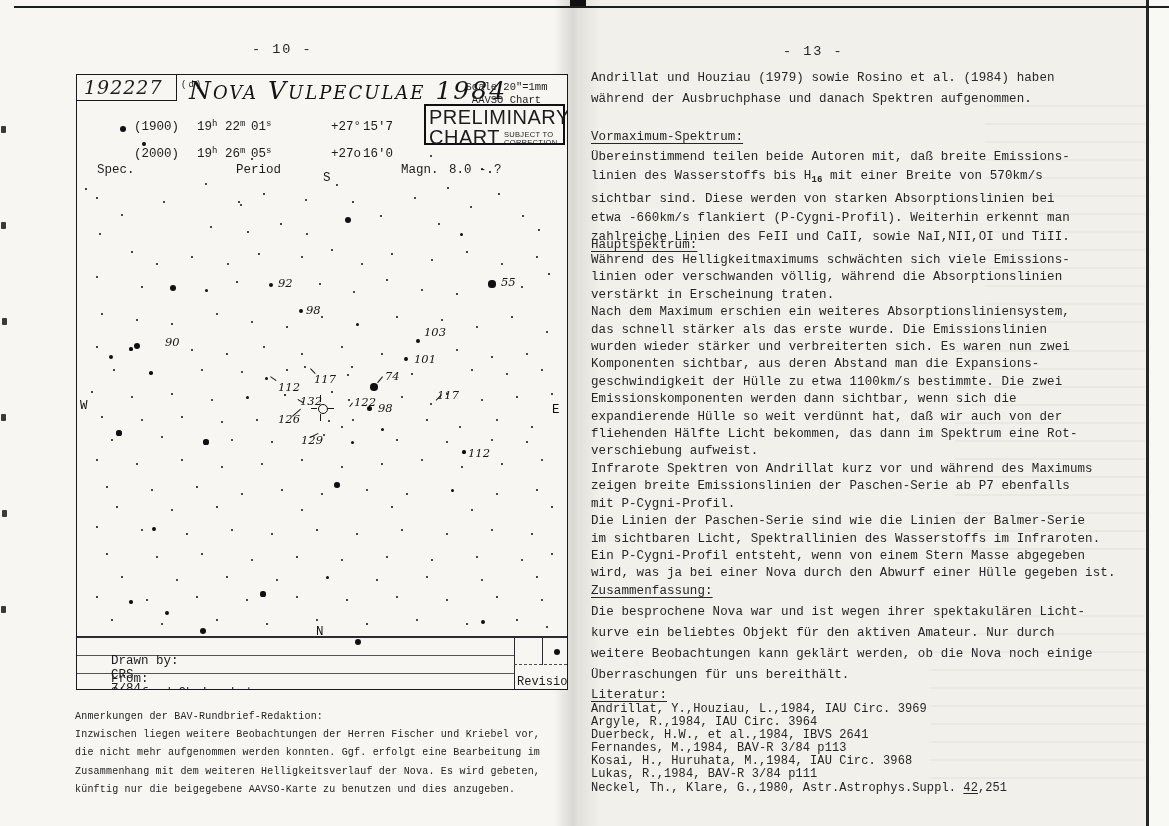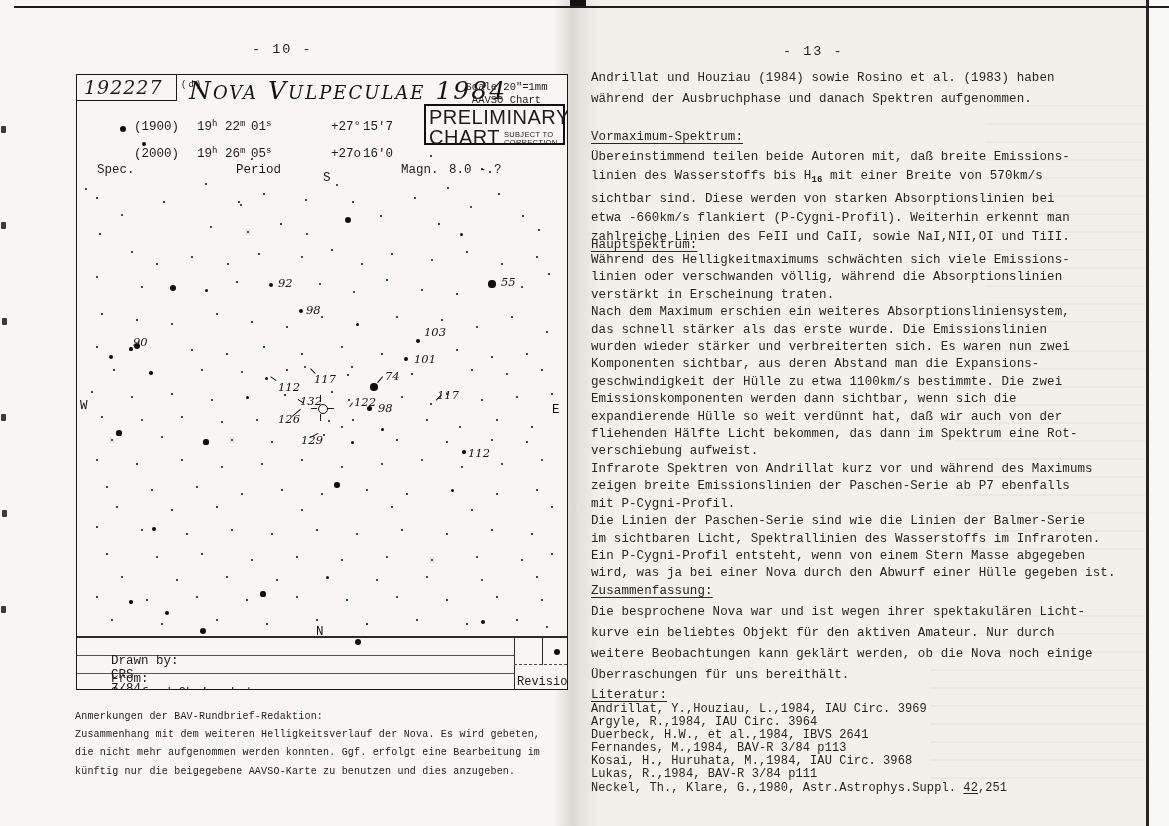--- a/index.html
+++ b/index.html
@@ -328,21 +328,21 @@
       <div class="dot" style="left: 270.1px; top: 299.1px; width: 1.8px; height: 1.8px;"></div>
       <div class="dot" style="left: 275px; top: 344px; width: 2px; height: 2px;"></div>
       <div class="dot" style="left: 251px; top: 345px; width: 2px; height: 2px;"></div>
       <div class="dot" style="left: 303.5px; top: 352.5px; width: 3px; height: 3px;"></div>
       <div class="dot" style="left: 207.2px; top: 319.2px; width: 1.6px; height: 1.6px;"></div>
       <div class="dot" style="left: 191.7px; top: 207.7px; width: 4.6px; height: 4.6px;"></div>
       <div class="star-label" style="left: 201px; top: 201px;">92</div>
       <div class="dot" style="left: 221.9px; top: 233.9px; width: 4.2px; height: 4.2px;"></div>
       <div class="star-label" style="left: 229px; top: 228px;">98</div>
       <div class="dot" style="left: 56.8px; top: 267.8px; width: 6.4px; height: 6.4px;"></div>
-      <div class="star-label" style="left: 56px; top: 260px;">90</div>
+      <div class="star-label" style="left: 88px; top: 260px;">90</div>
       <div class="dot" style="left: 411.4px; top: 205.4px; width: 7.2px; height: 7.2px;"></div>
       <div class="star-label" style="left: 424px; top: 200px;">55</div>
       <div class="dot" style="left: 339.1px; top: 264.1px; width: 3.8px; height: 3.8px;"></div>
       <div class="star-label" style="left: 347px; top: 250px;">103</div>
       <div class="dot" style="left: 327.1px; top: 282.1px; width: 3.8px; height: 3.8px;"></div>
       <div class="star-label" style="left: 337px; top: 277px;">101</div>
       <div class="dot" style="left: 226.8px; top: 290.8px; width: 2.4px; height: 2.4px;"></div>
       <div class="star-label" style="left: 237px; top: 297px;">117</div>
       <div class="dot" style="left: 293.2px; top: 308.2px; width: 7.6px; height: 7.6px;"></div>
       <div class="star-label" style="left: 308px; top: 294px;">74</div>
@@ -394,29 +394,30 @@
   <div class="abs f-row" style="left:4px;top:601px">
     
     
   </div>
   <div class="abs rev" style="left:440px;top:600px">Revision</div>
 </div>
 
 <div class="abs notes" style="left:75px;top:708px">
   <div class="tline">Anmerkungen der BAV-Rundbrief-Redaktion:</div>
   <div>
+      <div class="tline">Inzwischen liegen weitere Beobachtungen der Herren Fischer und Kriebel vor,</div>
+      <div class="tline">die nicht mehr aufgenommen werden konnten. Ggf. erfolgt eine Bearbeitung im</div>
       <div class="tline">Zusammenhang mit dem weiteren Helligkeitsverlauf der Nova. Es wird gebeten,</div>
-      <div class="tline">die nicht mehr aufgenommen werden konnten. Ggf. erfolgt eine Bearbeitung im</div>
       <div class="tline">künftig nur die beigegebene AAVSO-Karte zu benutzen und dies anzugeben.</div>
     </div>
 </div>
 
 <div class="abs pageno" style="left:783px;top:44px">- 13 -</div>
 
-<div class="abs rp tblock" style="left:591px;top:68px;line-height:21px"><div class="tline">Andrillat und Houziau (1984) sowie Rosino et al. (1983) haben</div><div class="tline">während der Ausbruchphase und danach Spektren aufgenommen.</div></div>
+<div class="abs rp tblock" style="left:591px;top:68px;line-height:21px"><div class="tline">Andrillat und Houziau (1979) sowie Rosino et al. (1984) haben</div><div class="tline">während der Ausbruchphase und danach Spektren aufgenommen.</div></div>
 
 <div class="abs rp headu" style="left:591px;top:130px">Vormaximum-Spektrum:</div>
 <div class="abs rp tblock" style="left:591px;top:148px;line-height:19px"><div class="tline">Übereinstimmend teilen beide Autoren mit, daß breite Emissions-</div><div class="tline"><span>linien des Wasserstoffs bis H</span><span class="sub">16</span><span> mit einer Breite von 570km/s</span></div><div class="tline">sichtbar sind. Diese werden von starken Absorptionslinien bei</div><div class="tline">etwa -660km/s flankiert (P-Cygni-Profil). Weiterhin erkennt man</div><div class="tline">zahlreiche Linien des FeII und CaII, sowie NaI,NII,OI und TiII.</div></div>
 
 <div class="abs rp headu" style="left:591px;top:238px">Hauptspektrum:</div>
 <div class="abs rp tblock" style="left:591px;top:252px;line-height:17.4px"><div class="tline">Während des Helligkeitmaximums schwächten sich viele Emissions-</div><div class="tline">linien oder verschwanden völlig, während die Absorptionslinien</div><div class="tline">verstärkt in Erscheinung traten.</div><div class="tline">Nach dem Maximum erschien ein weiteres Absorptionsliniensystem,</div><div class="tline">das schnell stärker als das erste wurde. Die Emissionslinien</div><div class="tline">wurden wieder stärker und verbreiterten sich. Es waren nun zwei</div><div class="tline">Komponenten sichtbar, aus deren Abstand man die Expansions-</div><div class="tline">geschwindigkeit der Hülle zu etwa 1100km/s bestimmte. Die zwei</div><div class="tline">Emissionskomponenten werden dann sichtbar, wenn sich die</div><div class="tline">expandierende Hülle so weit verdünnt hat, daß wir auch von der</div><div class="tline">fliehenden Hälfte Licht bekommen, das dann im Spektrum eine Rot-</div><div class="tline">verschiebung aufweist.</div><div class="tline">Infrarote Spektren von Andrillat kurz vor und während des Maximums</div><div class="tline">zeigen breite Emissionslinien der Paschen-Serie ab P7 ebenfalls</div><div class="tline">mit P-Cygni-Profil.</div><div class="tline">Die Linien der Paschen-Serie sind wie die Linien der Balmer-Serie</div><div class="tline">im sichtbaren Licht, Spektrallinien des Wasserstoffs im Infraroten.</div><div class="tline">Ein P-Cygni-Profil entsteht, wenn von einem Stern Masse abgegeben</div><div class="tline">wird, was ja bei einer Nova durch den Abwurf einer Hülle gegeben ist.</div></div>
 
 <div class="abs rp headu" style="left:591px;top:584px">Zusammenfassung:</div>
 <div class="abs rp tblock" style="left:591px;top:602px;line-height:21px"><div class="tline">Die besprochene Nova war und ist wegen ihrer spektakulären Licht-</div><div class="tline">kurve ein beliebtes Objekt für den aktiven Amateur. Nur durch</div><div class="tline">weitere Beobachtungen kann geklärt werden, ob die Nova noch einige</div><div class="tline">Überraschungen für uns bereithält.</div></div>
 

